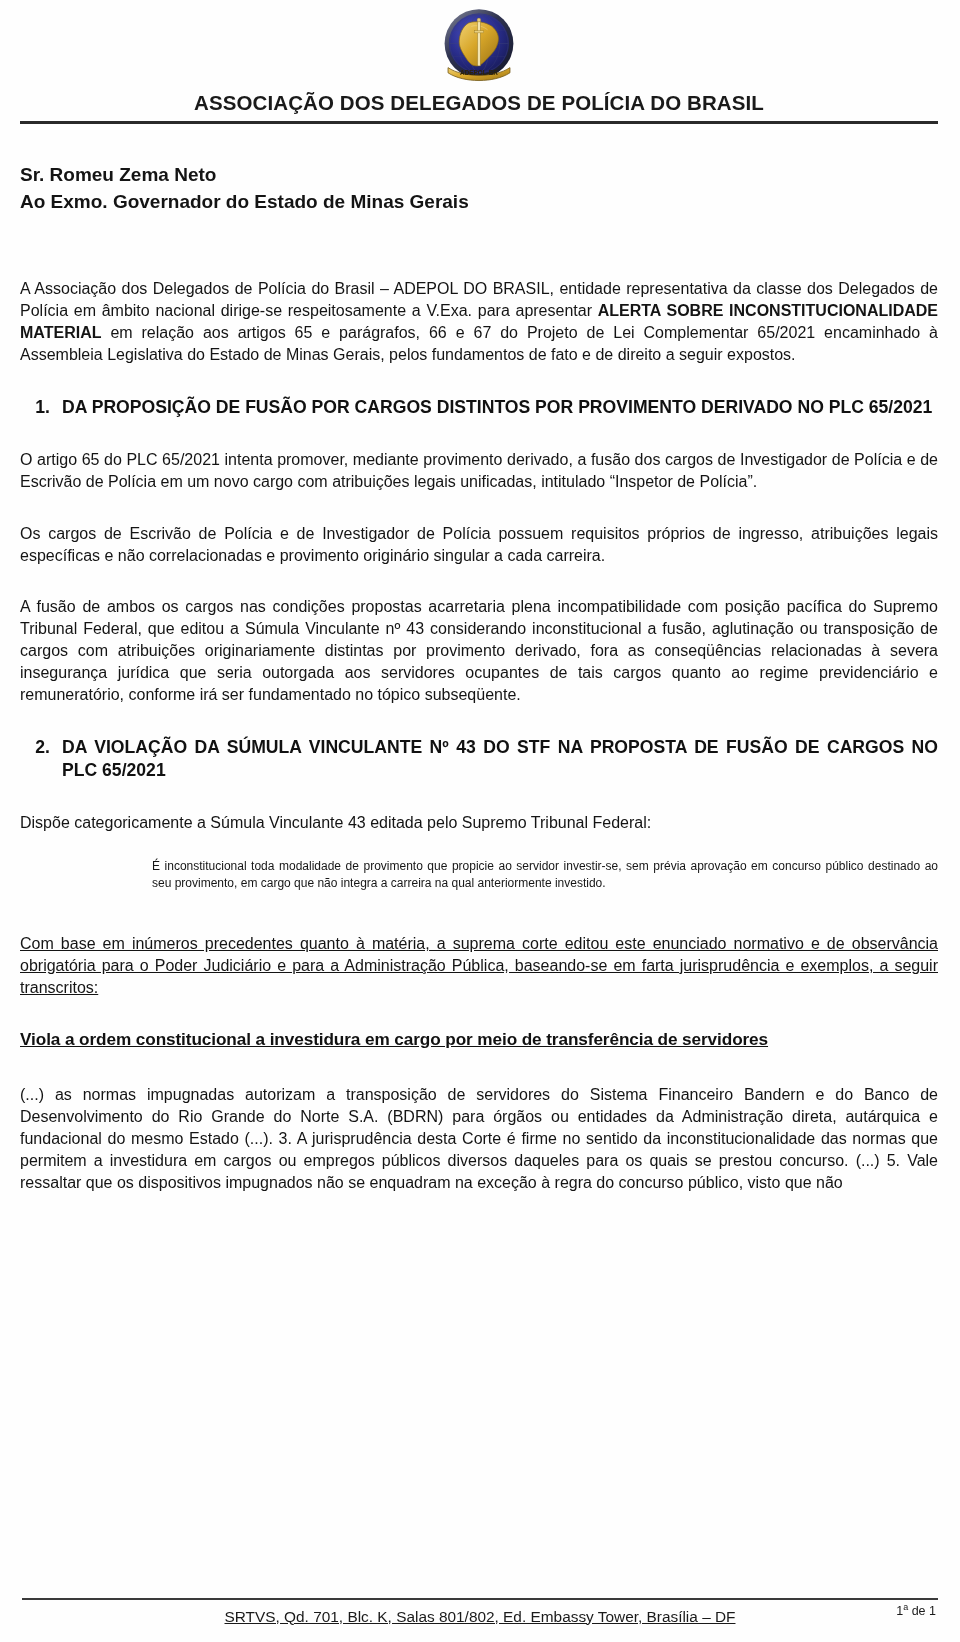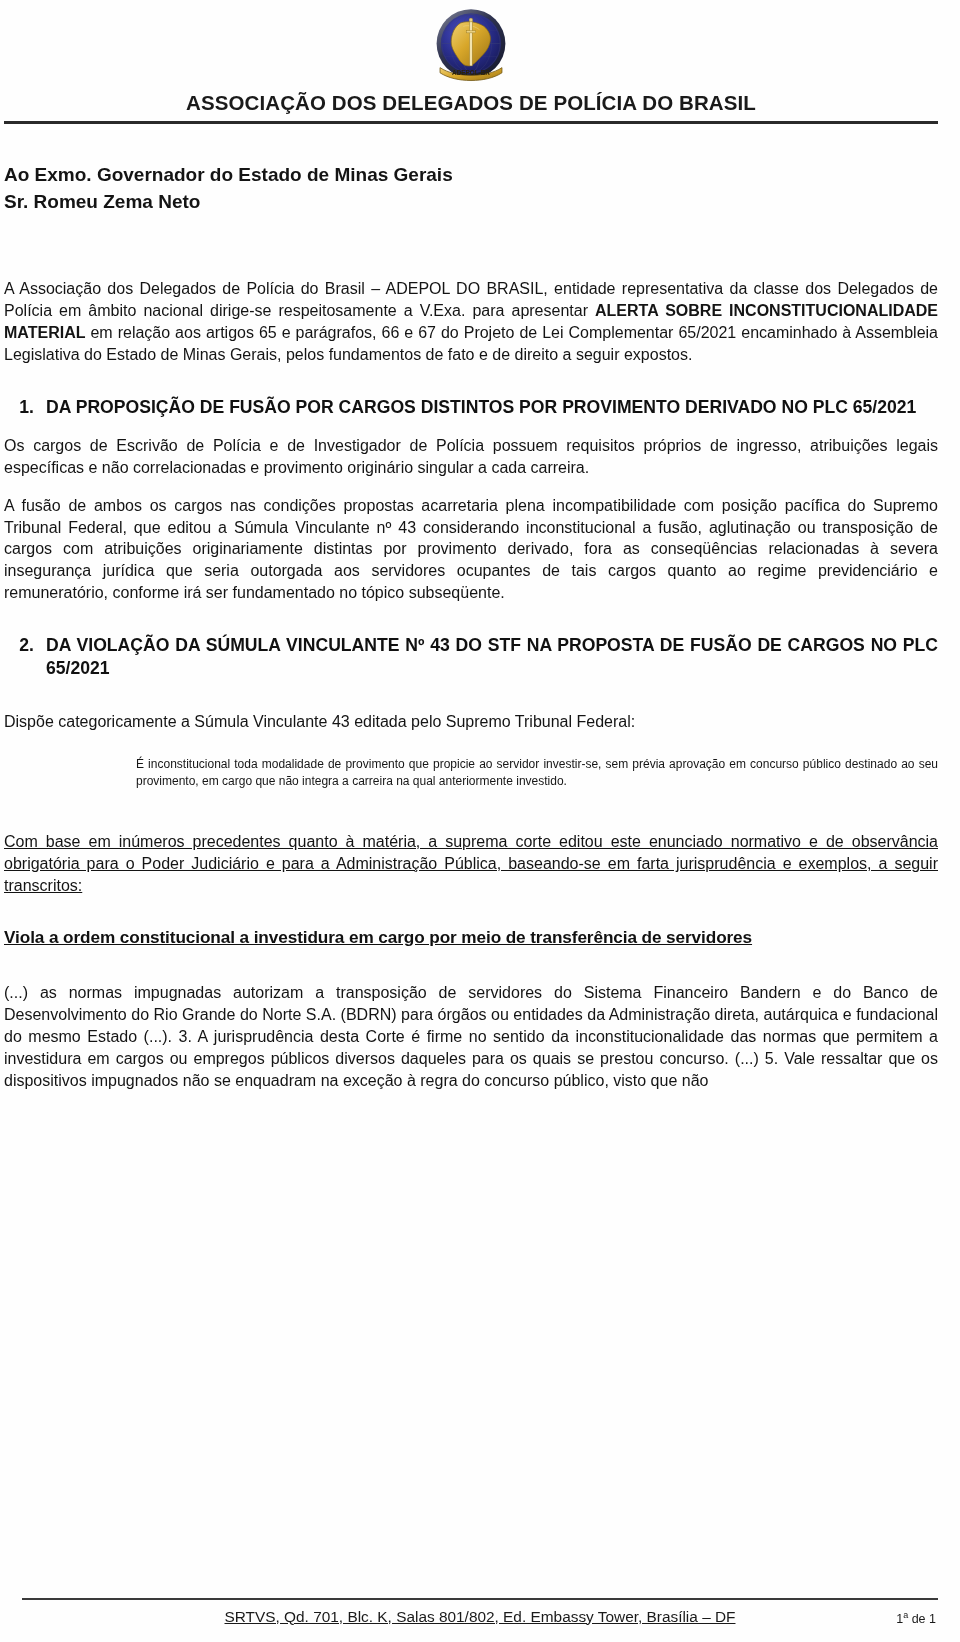--- a/index.html
+++ b/index.html
@@ -13,21 +13,21 @@
     height: 1642px;
     font-family: "Liberation Sans", sans-serif;
     color: #111111;
     position: relative;
     overflow: hidden;
   }
   .page {
     width: 960px;
     height: 1642px;
     box-sizing: border-box;
-    padding: 0 22px 0 4px;
+    padding: 0 22px 0 20px;
     position: relative;
     background: #fefefe;
   }
 
   
   .letterhead {
     text-align: center;
     padding-top: 4px;
   }
   .crest {
@@ -64,21 +64,21 @@
 
   
   .para {
     font-size: 16px;
     line-height: 1.37;
     text-align: justify;
     color: #141414;
     margin: 0;
   }
   .para.first { margin-top: 62px; }
-  .para.gap  { margin-top: 16px; }
+  .para.gap  { margin-top: 30px; }
   .para.gap-lg { margin-top: 30px; }
 
   b, strong { font-weight: bold; }
 
   
   .section-heading {
     display: flex;
     margin-top: 30px;
     font-size: 17.6px;
     font-weight: bold;
@@ -137,21 +137,21 @@
     position: relative;
     text-decoration: underline;
   }
   .footer-lines .link {
     text-decoration: underline;
     color: #1a1a1a;
   }
   .page-num {
     position: absolute;
     right: 2px;
-    bottom: 0px;
+    bottom: 8px;
     font-size: 12.5px;
     color: #1a1a1a;
   }
   .page-num sup { font-size: 9px; }
 </style>
 </head>
 <body>
 
 <div class="page">
 
@@ -198,31 +198,32 @@
         <path d="M14 74 C32 86 68 86 86 74 L86 80 C68 92 32 92 14 80 Z" fill="url(#ggold)" stroke="#6f5410" stroke-width="0.9"></path>
         <text x="50" y="82.5" font-family="Liberation Sans, sans-serif" font-size="7.4" font-weight="bold" fill="#2d2208" text-anchor="middle">ADEPOL-BR</text>
       </svg>
     </div>
 
     <div class="org-title">ASSOCIAÇÃO DOS DELEGADOS DE POLÍCIA DO BRASIL</div>
   </div>
   <hr class="header-rule">
 
   <div class="addressee">
+    <div>Sr. Romeu Zema Neto</div>
     <div>Ao Exmo. Governador do Estado de Minas Gerais</div>
-    <div>Sr. Romeu Zema Neto</div>
   </div>
 
   <p class="para first"><span>A Associação dos Delegados de Polícia do Brasil – ADEPOL DO BRASIL, entidade representativa da classe dos Delegados de Polícia em âmbito nacional dirige-se respeitosamente a V.Exa. para apresentar </span><b>ALERTA SOBRE INCONSTITUCIONALIDADE MATERIAL</b><span> em relação aos artigos 65 e parágrafos, 66 e 67 do Projeto de Lei Complementar 65/2021 encaminhado à Assembleia Legislativa do Estado de Minas Gerais, pelos fundamentos de fato e de direito a seguir expostos.</span></p>
 
   <div class="section-heading">
     <div class="num">1.</div>
     <div class="htext">DA PROPOSIÇÃO DE FUSÃO POR CARGOS DISTINTOS POR PROVIMENTO DERIVADO NO PLC 65/2021</div>
   </div>
 
+  <p class="para gap-lg">O artigo 65 do PLC 65/2021 intenta promover, mediante provimento derivado, a fusão dos cargos de Investigador de Polícia e de Escrivão de Polícia em um novo cargo com atribuições legais unificadas, intitulado “Inspetor de Polícia”.</p>
 
   <p class="para gap">Os cargos de Escrivão de Polícia e de Investigador de Polícia possuem requisitos próprios de ingresso, atribuições legais específicas e não correlacionadas e provimento originário singular a cada carreira.</p>
 
   <p class="para gap">A fusão de ambos os cargos nas condições propostas acarretaria plena incompatibilidade com posição pacífica do Supremo Tribunal Federal, que editou a Súmula Vinculante nº 43 considerando inconstitucional a fusão, aglutinação ou transposição de cargos com atribuições originariamente distintas por provimento derivado, fora as conseqüências relacionadas à severa insegurança jurídica que seria outorgada aos servidores ocupantes de tais cargos quanto ao regime previdenciário e remuneratório, conforme irá ser fundamentado no tópico subseqüente.</p>
 
   <div class="section-heading">
     <div class="num">2.</div>
     <div class="htext">DA VIOLAÇÃO DA SÚMULA VINCULANTE Nº 43 DO STF NA PROPOSTA DE FUSÃO DE CARGOS NO PLC 65/2021</div>
   </div>
 

